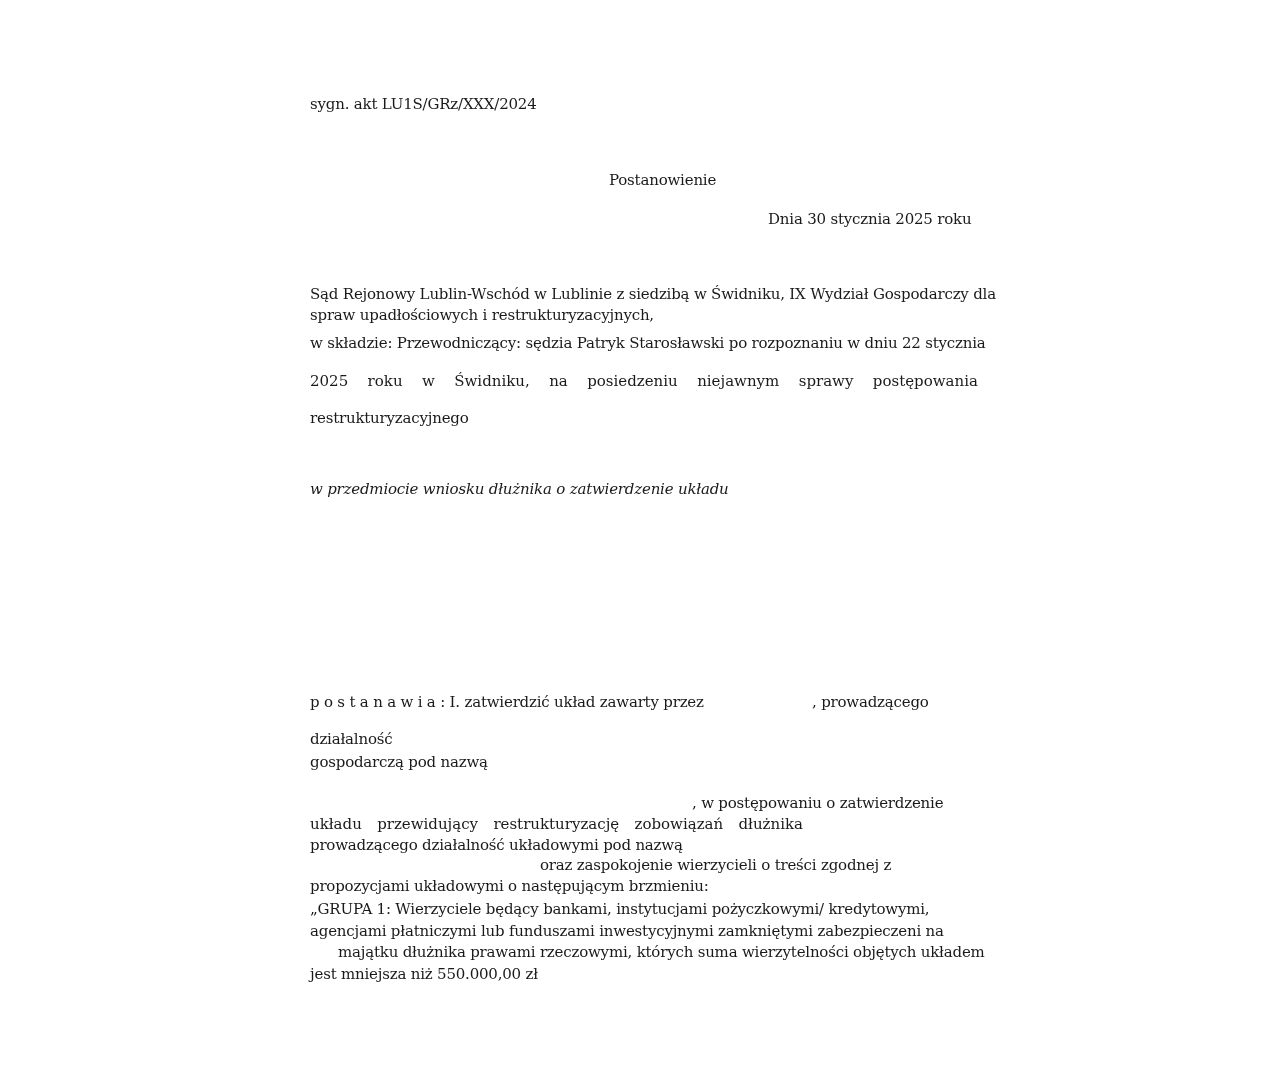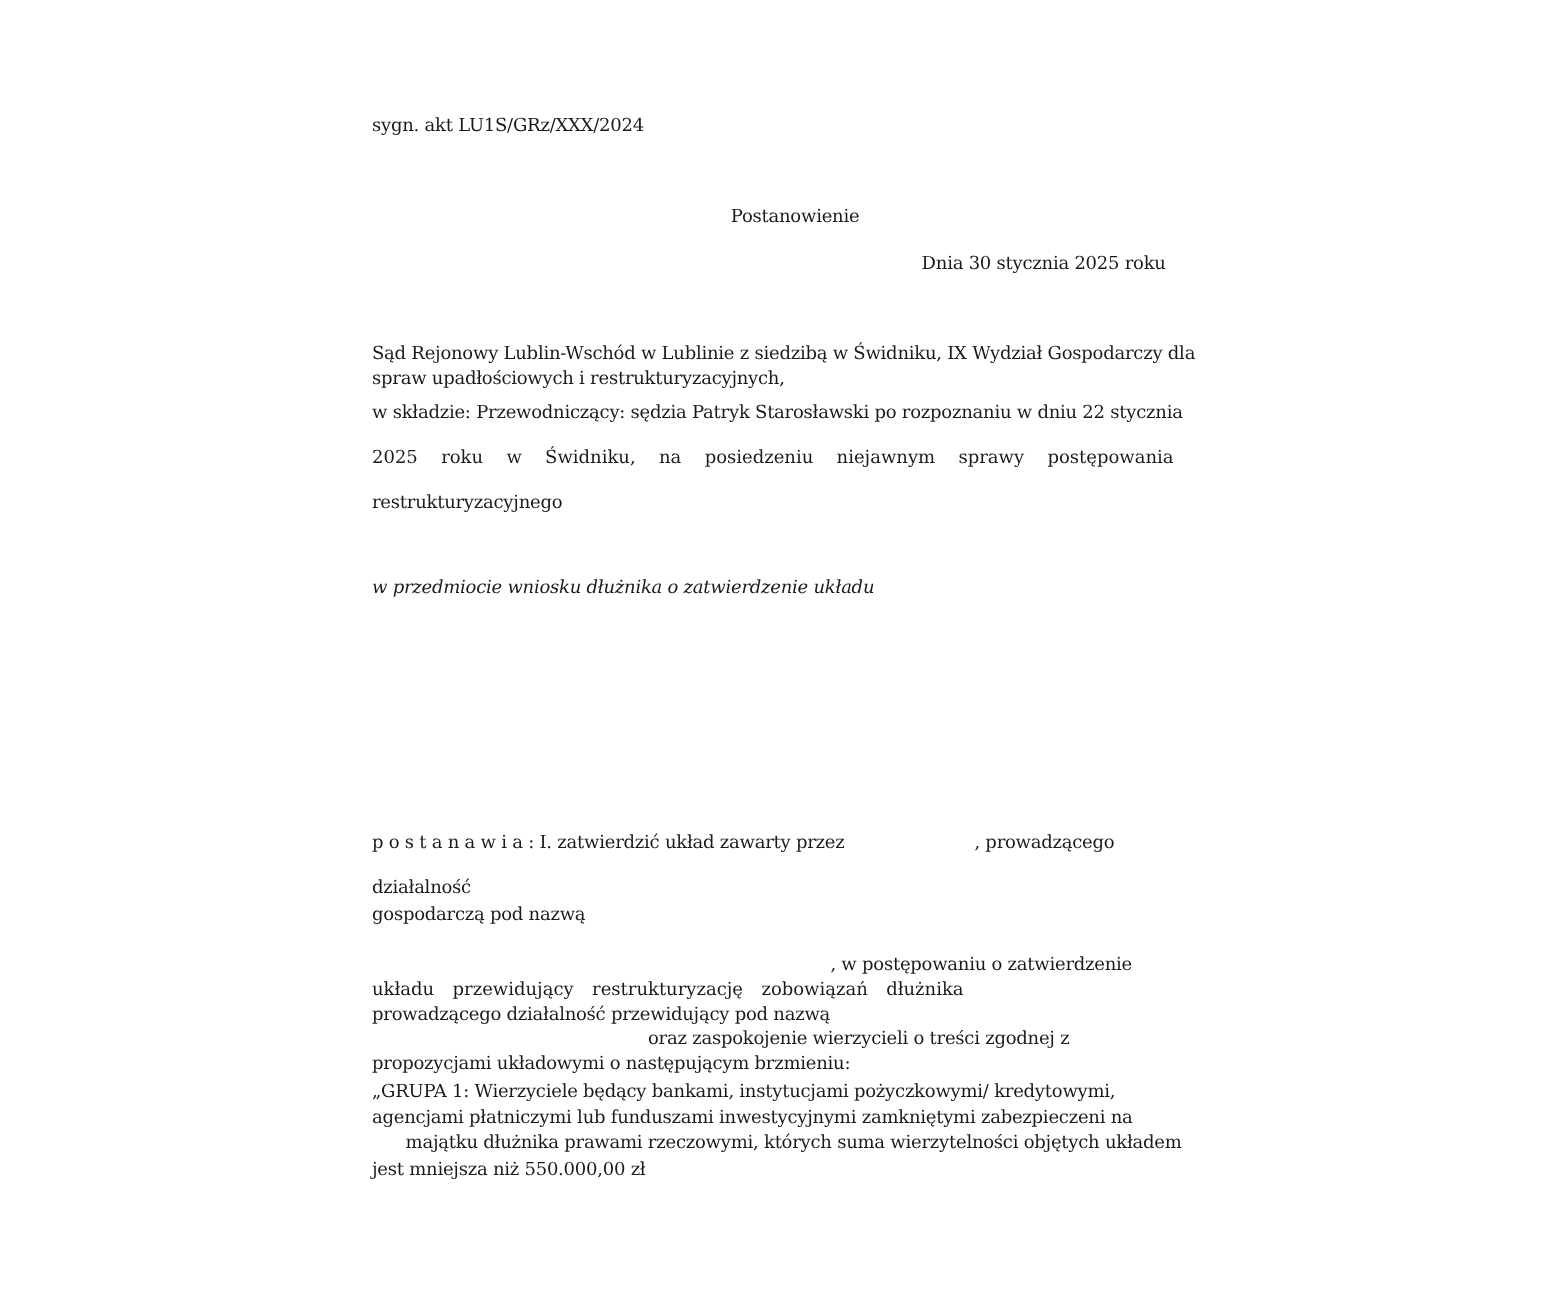--- a/index.html
+++ b/index.html
@@ -40,20 +40,20 @@
   <div class="ln" style="left:310px;top:729px;">działalność</div>
   <div class="ln" style="left:310px;top:752px;">gospodarczą pod nazwą</div>
   <div class="ln" style="left:672px;top:793px;margin-left:20px;">, w postępowaniu o zatwierdzenie</div>
   <div class="just" style="top:814px;width:493px;">
     <span>układu</span>
     <span>przewidujący</span>
     <span>restrukturyzację</span>
     <span>zobowiązań</span>
     <span>dłużnika</span>
   </div>
-  <div class="ln" style="left:310px;top:835px;">prowadzącego działalność przewidujący pod nazwą</div>
+  <div class="ln" style="left:310px;top:835px;">prowadzącego działalność układowymi pod nazwą</div>
   <div class="ln" style="left:540px;top:855px;">oraz zaspokojenie wierzycieli o treści zgodnej z</div>
   <div class="ln" style="left:310px;top:876px;">propozycjami układowymi o następującym brzmieniu:</div>
   <div class="ln" style="left:310px;top:899px;">„GRUPA 1: Wierzyciele będący bankami, instytucjami pożyczkowymi/ kredytowymi,</div>
   <div class="ln" style="left:310px;top:921px;">agencjami płatniczymi lub funduszami inwestycyjnymi zamkniętymi zabezpieczeni na</div>
   <div class="ln" style="left:310px;top:942px;margin-left:28px;">majątku dłużnika prawami rzeczowymi, których suma wierzytelności objętych układem</div>
   <div class="ln" style="left:310px;top:964px;">jest mniejsza niż 550.000,00 zł</div>
 </div>
 
 </body></html>

